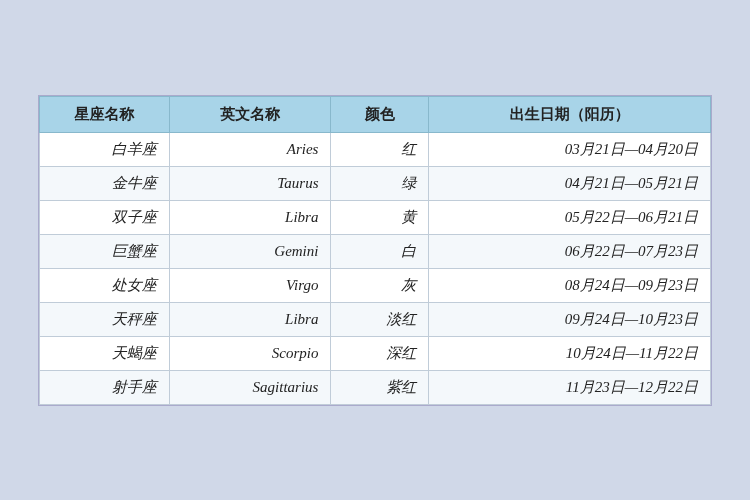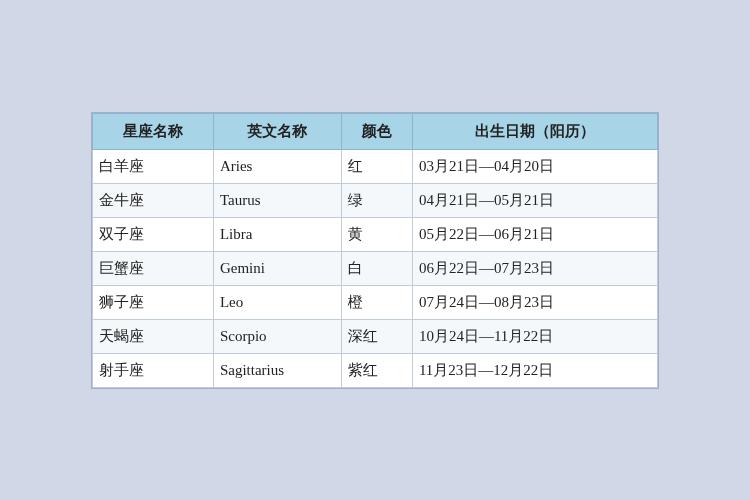--- a/index.html
+++ b/index.html
@@ -8,41 +8,42 @@
       height: 500px;
       background: #d0d8e8;
       display: flex;
       align-items: center;
       justify-content: center;
       font-family: "SimSun", "宋体", serif;
     }
     .table-wrapper {
       background: #be185d;
       border: 1px solid #aac;
-      width: 568px;
+      width: 674px;
     }
     table {
       width: 100%;
       border-collapse: collapse;
       font-size: 15px;
     }
     thead tr th {
       background: #a8d4e8;
       border: 1px solid #88b8cc;
       padding: 8px 6px;
       text-align: center;
       font-weight: bold;
       color: #222;
     }
     tbody tr td {
       border: 1px solid #c0ccd8;
-      padding: 7px 6px;
-      text-align: left;
+      padding: 7px 12px;
+      text-align: right;
       color: #222;
       background: #fff;
+      font-style: italic;
     }
     tbody tr:nth-child(even) td {
       background: #f4f8fb;
     }
     tbody tr td:first-child {
       font-weight: normal;
     }
   </style>
 </head>
 <body>
@@ -76,24 +77,30 @@
           <td>黄</td>
           <td>05月22日—06月21日</td>
         </tr>
         <tr>
           <td>巨蟹座</td>
           <td>Gemini</td>
           <td>白</td>
           <td>06月22日—07月23日</td>
         </tr>
         <tr>
-          <td>狮子座</td>
-          <td>Leo</td>
-          <td>橙</td>
-          <td>07月24日—08月23日</td>
+          <td>处女座</td>
+          <td>Virgo</td>
+          <td>灰</td>
+          <td>08月24日—09月23日</td>
+        </tr>
+        <tr>
+          <td>天秤座</td>
+          <td>Libra</td>
+          <td>淡红</td>
+          <td>09月24日—10月23日</td>
         </tr>
         <tr>
           <td>天蝎座</td>
           <td>Scorpio</td>
           <td>深红</td>
           <td>10月24日—11月22日</td>
         </tr>
         <tr>
           <td>射手座</td>
           <td>Sagittarius</td>

